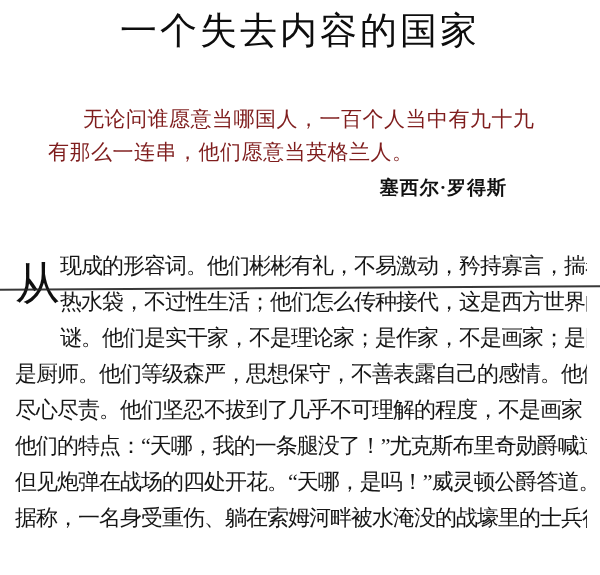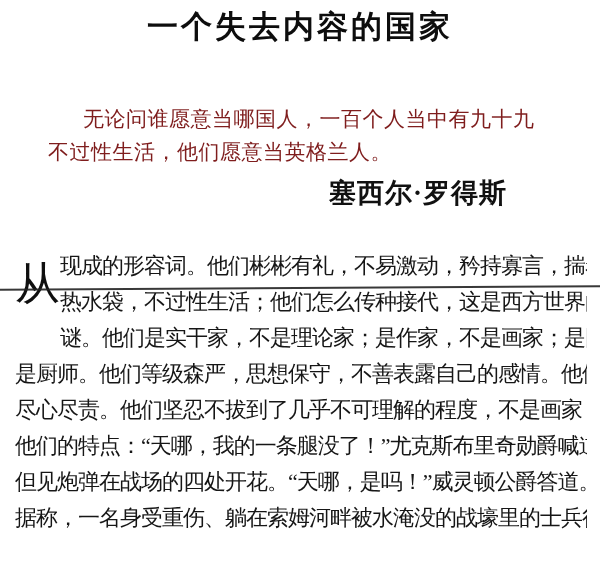--- a/index.html
+++ b/index.html
@@ -13,22 +13,22 @@
     font-family: "Liberation Serif", "DejaVu Serif", serif;
     color: #141414;
   }
   .title {
     position: absolute;
     top: 6px;
     left: 0;
     width: 100%;
     text-align: center;
     font-family: "Liberation Sans", "DejaVu Sans", sans-serif;
-    font-weight: bold;
-    font-size: 31px;
+    font-weight: normal;
+    font-size: 37px;
     letter-spacing: 3px;
     color: #0d0d0d;
   }
   .epigraph {
     position: absolute;
     top: 103px;
     left: 48px;
     right: 52px;
     font-size: 21px;
     line-height: 33px;
@@ -36,21 +36,21 @@
     color: #7f1d1d;
   }
   .epigraph .line-1 { padding-left: 35px; }
   .attribution {
     position: absolute;
     top: 175px;
     left: 0;
     right: 93px;
     text-align: right;
     font-weight: bold;
-    font-size: 27px;
+    font-size: 19px;
     letter-spacing: 1px;
     color: #111111;
   }
   .body-text {
     position: absolute;
     top: 248px;
     left: 15px;
     right: 13px;
     font-size: 22px;
     line-height: 36px;
@@ -87,21 +87,21 @@
 </style>
 </head>
 <body>
 
 <div class="page">
 
   <h1 class="title">一个失去内容的国家</h1>
 
   <div class="epigraph">
     <div class="line-1">无论问谁愿意当哪国人，一百个人当中有九十九</div>
-    <div class="line-2">不过性生活，他们愿意当英格兰人。</div>
+    <div class="line-2">有那么一连串，他们愿意当英格兰人。</div>
   </div>
 
   <div class="attribution">塞西尔·罗得斯</div>
 
   <div class="body-text">
     <span class="drop-cap">从</span>
     <div class="body-line">现成的形容词。他们彬彬有礼，不易激动，矜持寡言，揣着</div>
     <div class="body-line">热水袋，不过性生活；他们怎么传种接代，这是西方世界的 一个</div>
     <div class="body-line">谜。他们是实干家，不是理论家；是作家，不是画家；是园丁，不</div>
     <div class="body-line">是厨师。他们等级森严，思想保守，不善表露自己的感情。他们</div>

